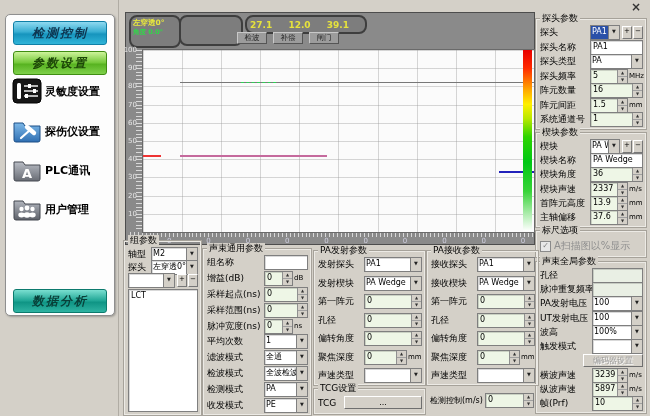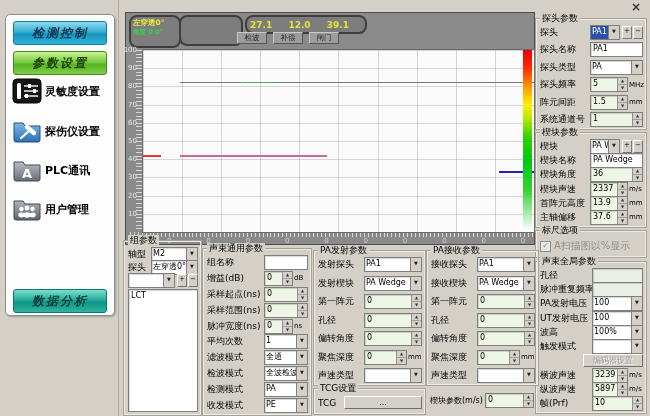--- a/index.html
+++ b/index.html
@@ -299,20 +299,30 @@
             <div class="spin">
               <span class="spin-val">5</span>
               <span class="spin-btns">
                 <i>▲</i>
                 <i>▼</i>
               </span>
             </div>
             <span class="unit">MHz</span>
           </div>
           <div class="prow">
+            <span class="plabel">阵元数量</span>
+            <div class="spin">
+              <span class="spin-val">16</span>
+              <span class="spin-btns">
+                <i>▲</i>
+                <i>▼</i>
+              </span>
+            </div>
+          </div>
+          <div class="prow">
             <span class="plabel">阵元间距</span>
             <div class="spin">
               <span class="spin-val">1.5</span>
               <span class="spin-btns">
                 <i>▲</i>
                 <i>▼</i>
               </span>
             </div>
             <span class="unit">mm</span>
           </div>
@@ -744,21 +754,21 @@
             <div class="sel">
               <span class="sel-val"></span>
               <span class="sel-arrow">▼</span>
             </div>
           </div>
         </div>
     </div>
     <div class="pgroup" id="g-work">
       <div class="prows">
           <div class="prow">
-            <span class="plabel">楔块参数(m/s)</span>
+            <span class="plabel">检测控制(m/s)</span>
             <div class="spin">
               <span class="spin-val">0</span>
               <span class="spin-btns">
                 <i>▲</i>
                 <i>▼</i>
               </span>
             </div>
           </div>
         </div>
     </div>

